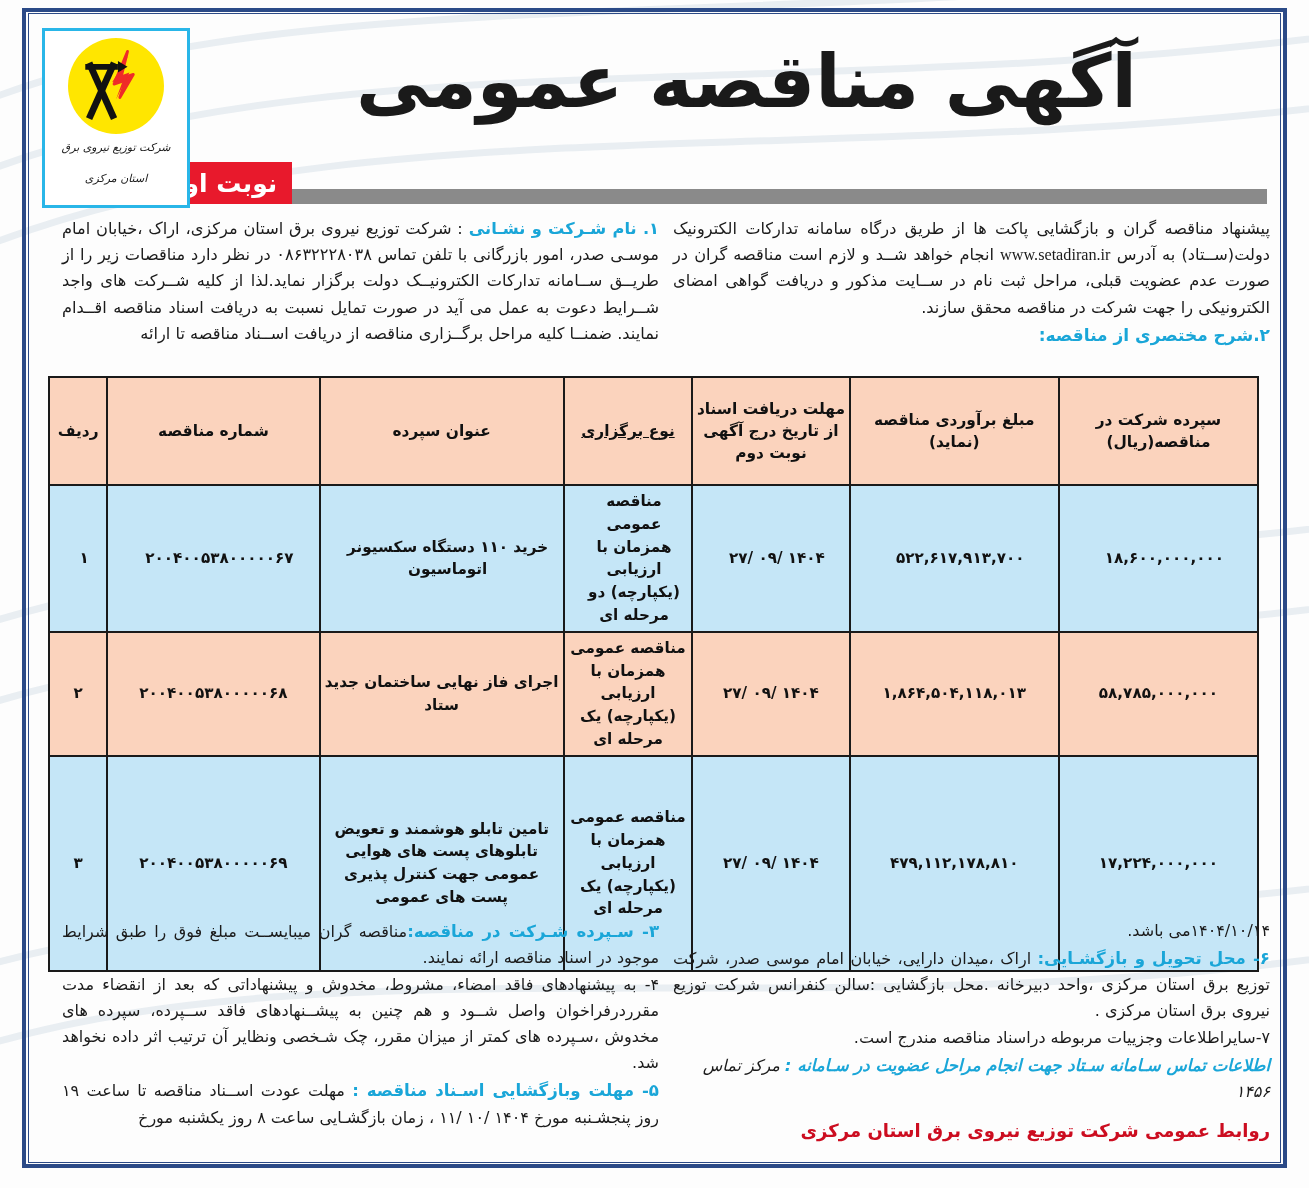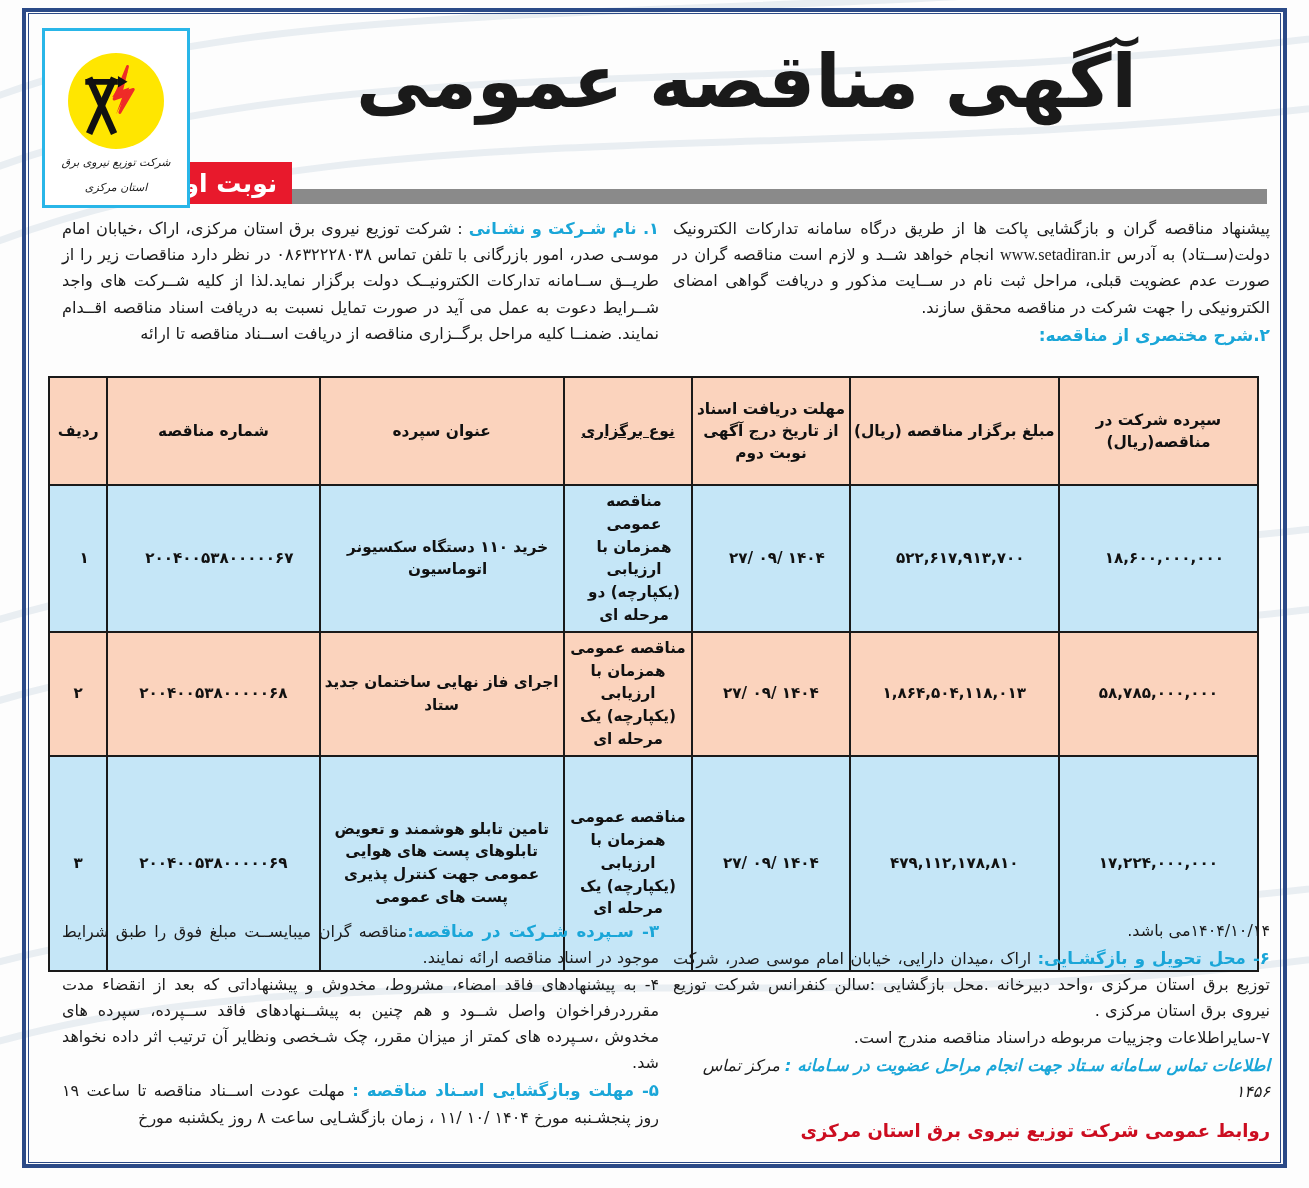--- a/index.html
+++ b/index.html
@@ -78,21 +78,21 @@
   .logo-box {
     position: absolute;
     left: 10px; top: 12px;
     width: 148px; height: 180px;
     border: 3px solid #29b6e8;
     background: #ffffff;
     display: flex;
     flex-direction: column;
     align-items: center;
     justify-content: flex-start;
-    padding-top: 22px;
+    padding-top: 7px;
   }
   .logo-circle {
     width: 96px; height: 96px;
     border-radius: 50%;
     background: #ffe600;
     position: relative;
     overflow: hidden;
   }
   .logo-cap {
     font-size: 11px;
@@ -272,40 +272,40 @@
           <circle cx="50" cy="50" r="48" fill="#ffe600"></circle>
           <path d="M62,14 L55,42 L68,38 L54,62 L60,44 L48,48 Z" fill="#ef2b28" stroke="#ef2b28" stroke-width="3" stroke-linejoin="round"></path>
           <path d="M63,18 L52,40 L64,36 L50,64 L58,42 L46,46 Z" fill="#ef2b28"></path>
           <line x1="18" y1="30" x2="52" y2="30" stroke="#111" stroke-width="6"></line>
           <polygon points="52,24 62,30 52,36" fill="#111"></polygon>
           <line x1="22" y1="26" x2="48" y2="84" stroke="#111" stroke-width="7"></line>
           <line x1="48" y1="26" x2="22" y2="84" stroke="#111" stroke-width="7"></line>
         </svg>
       </div>
       <div class="logo-cap">شرکت توزیع نیروی برق</div>
-      <div class="logo-cap" style="margin-top:8px">استان مرکزی</div>
+      <div class="logo-cap" style="margin-top:14px">استان مرکزی</div>
     </div>
   </div>
 
   <div class="intro">
     <div class="intro-col left">
       <span>پيشنهاد مناقصه گران و بازگشايی پاكت ها از طريق درگاه سامانه تداركات الكترونيک دولت(ســتاد) به آدرس </span><span class="latin">www.setadiran.ir</span><span> انجام خواهد شــد و لازم است مناقصه گران در صورت عدم عضويت قبلی، مراحل ثبت نام در ســايت مذكور و دريافت گواهی امضای الكترونيكی را جهت شركت در مناقصه محقق سازند.</span>
       <div class="sec2">۲.شرح مختصری از مناقصه:</div>
     </div>
     <div class="intro-col">
       <span class="lbl-cyan">۱. نام شـركت و نشـانی</span><span> : شركت توزيع نيروی برق استان مركزی، اراک ،خيابان امام موسـی صدر، امور بازرگانی با تلفن تماس ۰۸۶۳۲۲۲۸۰۳۸ در نظر دارد مناقصات زير را از طريــق ســامانه تداركات الكترونيــک دولت برگزار نمايد.لذا از كليه شــركت های واجد شــرايط دعوت به عمل می آيد در صورت تمايل نسبت به دريافت اسناد مناقصه اقــدام نمايند. ضمنــا كليه مراحل برگــزاری مناقصه از دريافت اســناد مناقصه تا ارائه</span>
     </div>
   </div>
 
   <div class="tbl-wrap">
     <table class="tender">
       <thead>
         <tr>
           <th class="c-sepor">سپرده شركت در مناقصه(ريال)</th>
-          <th class="c-mablagh">مبلغ برگزار مناقصه (ريال)</th>
+          <th class="c-mablagh">مبلغ برآوردی مناقصه (نمايد)</th>
           <th class="c-mohlat">مهلت دريافت اسناد از تاريخ درج آگهی نوبت دوم</th>
           <th class="c-noe">نوع برگزاری</th>
           <th class="c-onvan">عنوان سپرده</th>
           <th class="c-shomare">شماره مناقصه</th>
           <th class="c-radif">رديف</th>
         </tr>
       </thead>
       <tbody>
         <tr class="row-odd r1">
           <td class="num">۱۸,۶۰۰,۰۰۰,۰۰۰</td>

